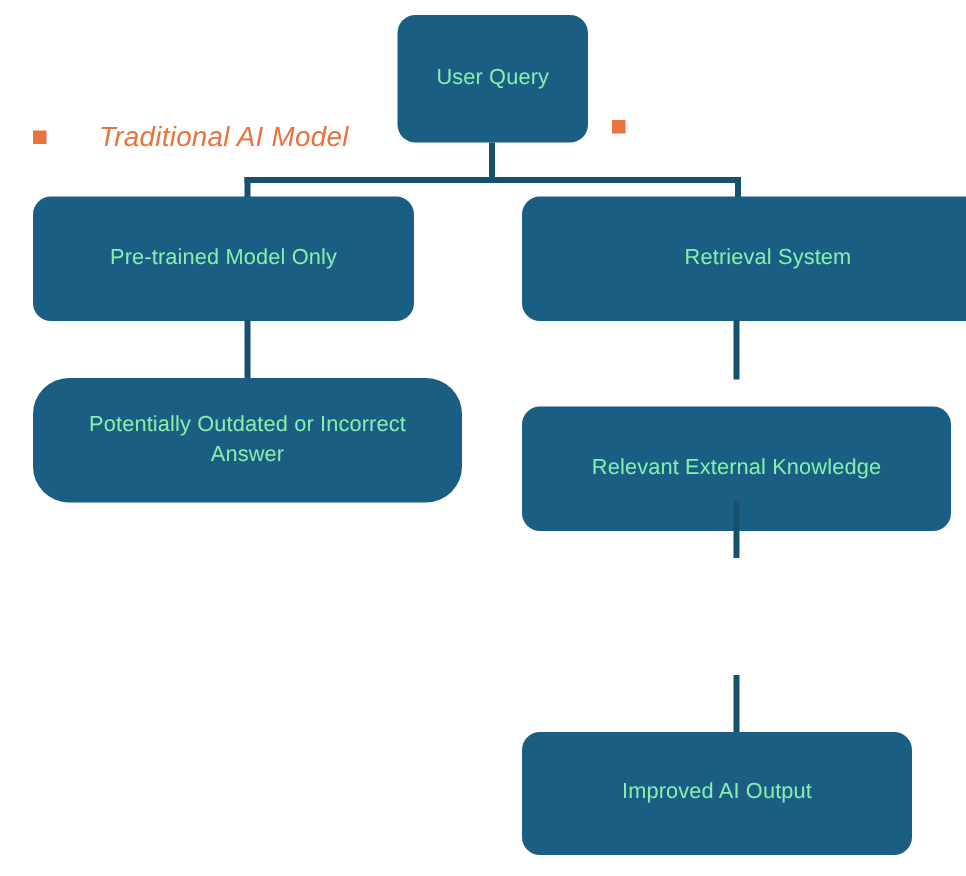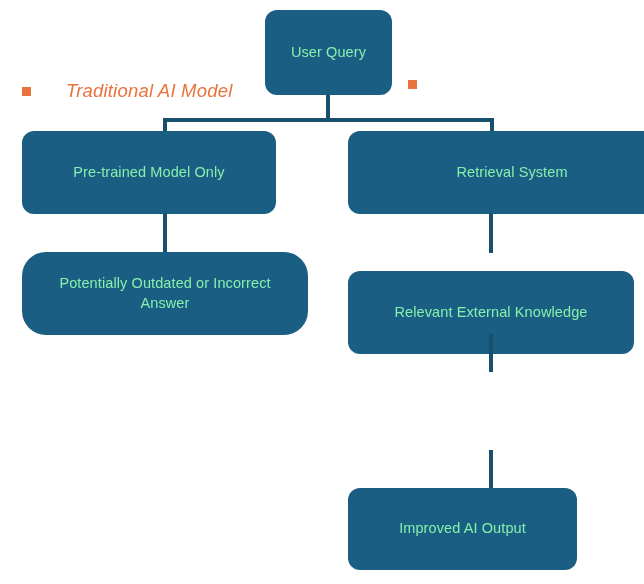--- a/index.html
+++ b/index.html
@@ -75,21 +75,21 @@
     letter-spacing: 0.2px;
   }
 
   
   #node-user-query   { left: 265px; top: 10px;  width: 127px; height: 85px; }
   #node-pretrained   { left: 22px;  top: 131px; width: 254px; height: 83px; }
   #node-outdated     { left: 22px;  top: 252px; width: 286px; height: 83px; border-radius: 24px; }
   #node-retrieval    { left: 348px; top: 131px; width: 328px; height: 83px; }
   #node-knowledge    { left: 348px; top: 252px; width: 286px; height: 83px; margin-top: 19px; }
   #node-generates    { left: 348px; top: 370px; width: 286px; height: 80px; }
-  #node-improved     { left: 348px; top: 488px; width: 229px; height: 82px; }
+  #node-improved     { left: 348px; top: 488px; width: 260px; height: 82px; }
 
   #conn-root-stem    { left: 326px; top: 95px;  height: 27px; }
   #conn-root-bar     { left: 163px; top: 118px; width: 331px; }
   #conn-left-drop    { left: 163px; top: 118px; height: 15px; }
   #conn-right-drop   { left: 490px; top: 118px; height: 15px; }
   #conn-left-1       { left: 163px; top: 213px; height: 40px; }
   #conn-right-1      { left: 489px; top: 213px; height: 40px; }
   #conn-right-2      { left: 489px; top: 334px; height: 38px; }
   #conn-right-3      { left: 489px; top: 450px; height: 39px; }
 

